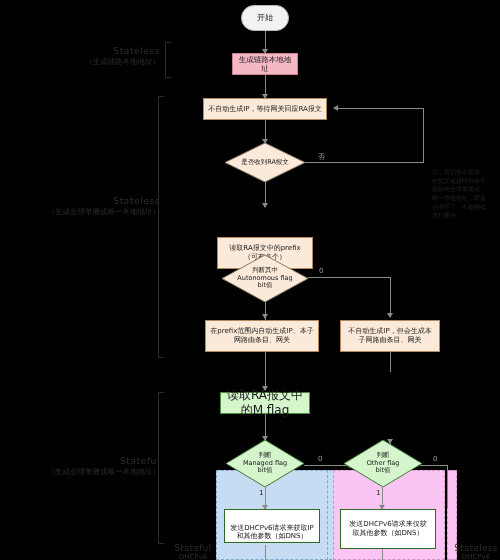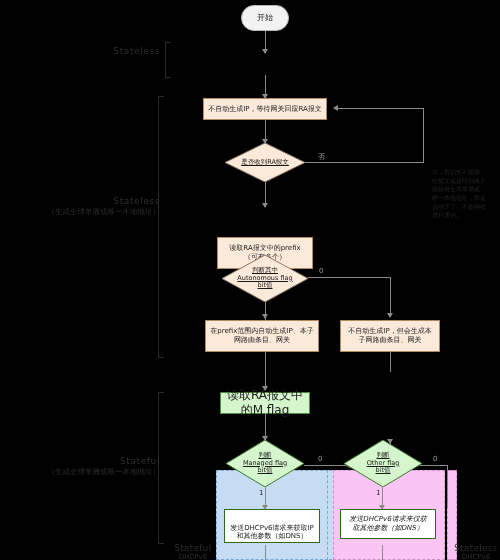--- a/index.html
+++ b/index.html
@@ -89,21 +89,20 @@
     position: absolute;
     inset: 0;
     display: flex;
     align-items: center;
     justify-content: center;
     text-align: center;
     line-height: 1.2;
     color: #1a1a1a;
     white-space: pre-line;
     pointer-events: none;
-    text-decoration: underline;
   }
   .d-tan .dlabel { font-size: 6.5px; }
   .d-green .dlabel { font-size: 6.5px; }
 
   
   .edge {
     position: absolute;
     background: #8a8a8a;
     z-index: 2;
   }
@@ -252,20 +251,23 @@
   <div class="edge edge-h" style="left:420px; top:465px; width:27px;"></div>
   <div class="edge edge-v" style="left:447px; top:465px; height:44px;"></div>
 
   <div class="edge edge-v" style="left:265px; top:545px; height:15px;"></div>
   <div class="edge edge-v" style="left:382px; top:545px; height:15px;"></div>
 
   <div class="node n-start" style="left:241px; top:5px; width:48px; height:26px;">
     <span class="node-text">开始</span>
   </div>
 
+  <div class="node n-pink" style="left:232px; top:53px; width:66px; height:22px;">
+    <span class="node-text">生成链路本地地址</span>
+  </div>
 
   <div class="node n-tan" style="left:203px; top:98px; width:124px; height:22px;">
     <span class="node-text">不自动生成IP，等待网关回应RA报文</span>
   </div>
 
   <div class="diamond d-tan" style="left:225px; top:143px; width:80px; height:39px;">
     <svg class="dshape" viewBox="0 0 80 39" preserveAspectRatio="none">
       <polygon points="40,0 80,19.5 40,39 0,19.5" fill="#fbeada" stroke="#8a7a63" stroke-width="1"></polygon>
     </svg>
     <div class="dlabel">是否收到RA报文</div>
@@ -321,27 +323,28 @@
 bit值</div>
   </div>
   <div class="edgelabel" style="left:433px; top:455px;">0</div>
   <div class="edgelabel" style="left:376px; top:489px; color:#1a1a1a;">1</div>
 
   <div class="node n-white-green" style="left:224px; top:509px; width:96px; height:34px;align-items:flex-end;">
     <span class="node-text">发送DHCPv6请求来获取IP
 和其他参数（如DNS）</span>
   </div>
 
-  <div class="node n-white-green" style="left:340px; top:509px; width:96px; height:30px;font-style:italic;">
+  <div class="node n-white-green" style="left:340px; top:509px; width:96px; height:40px;">
     <span class="node-text">发送DHCPv6请求来仅获
 取其他参数（如DNS）</span>
   </div>
 
   <div class="grouplabel" style="left:40px; top:46px; width:120px;">
     <span class="gl-en">Stateless</span>
+    <span class="gl-cn">（生成链路本地地址）</span>
   </div>
   <div class="brace-v" style="left:165px; top:42px; height:34px;"></div>
 
   <div class="grouplabel" style="left:30px; top:196px; width:130px;">
     <span class="gl-en">Stateless</span>
     <span class="gl-cn">（生成全球单播或唯一本地地址）</span>
   </div>
   <div class="brace-v" style="left:158px; top:96px; height:260px;"></div>
 
   <div class="grouplabel" style="left:30px; top:456px; width:130px;">

